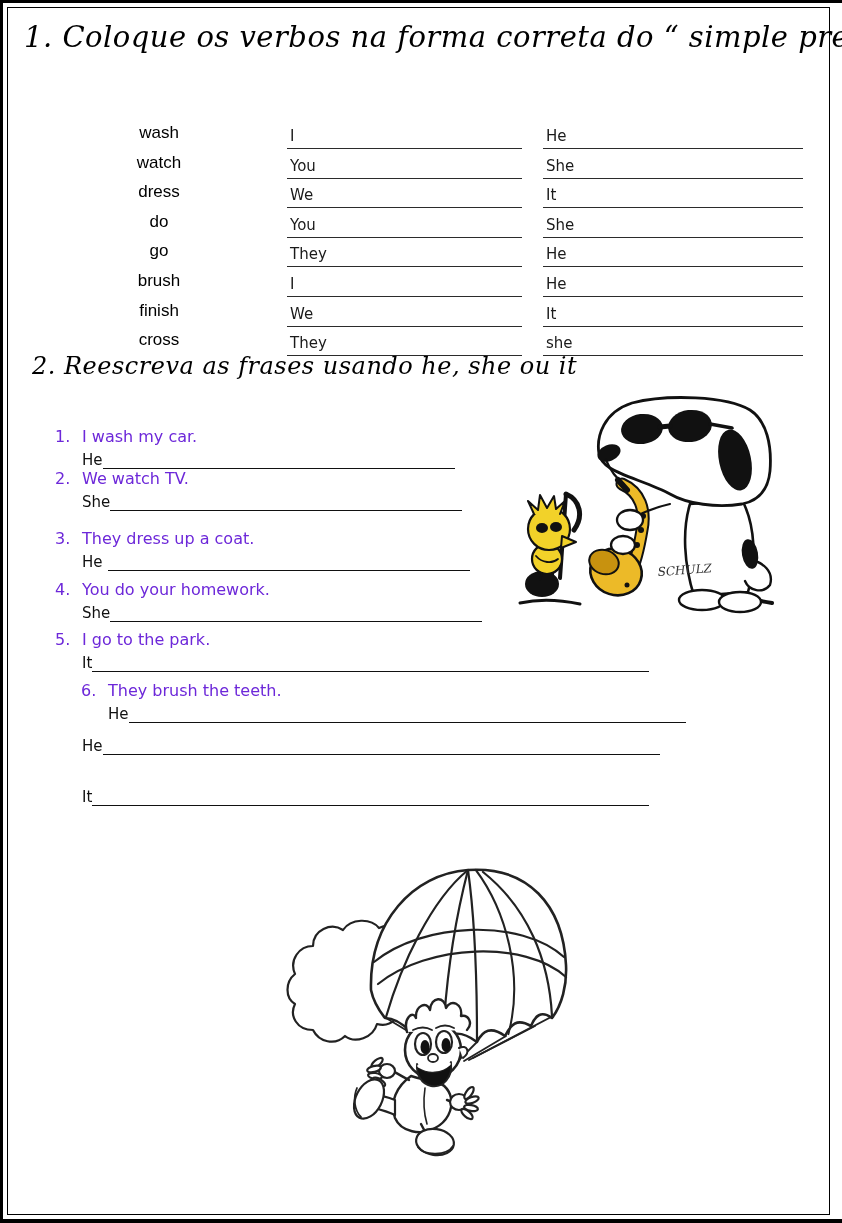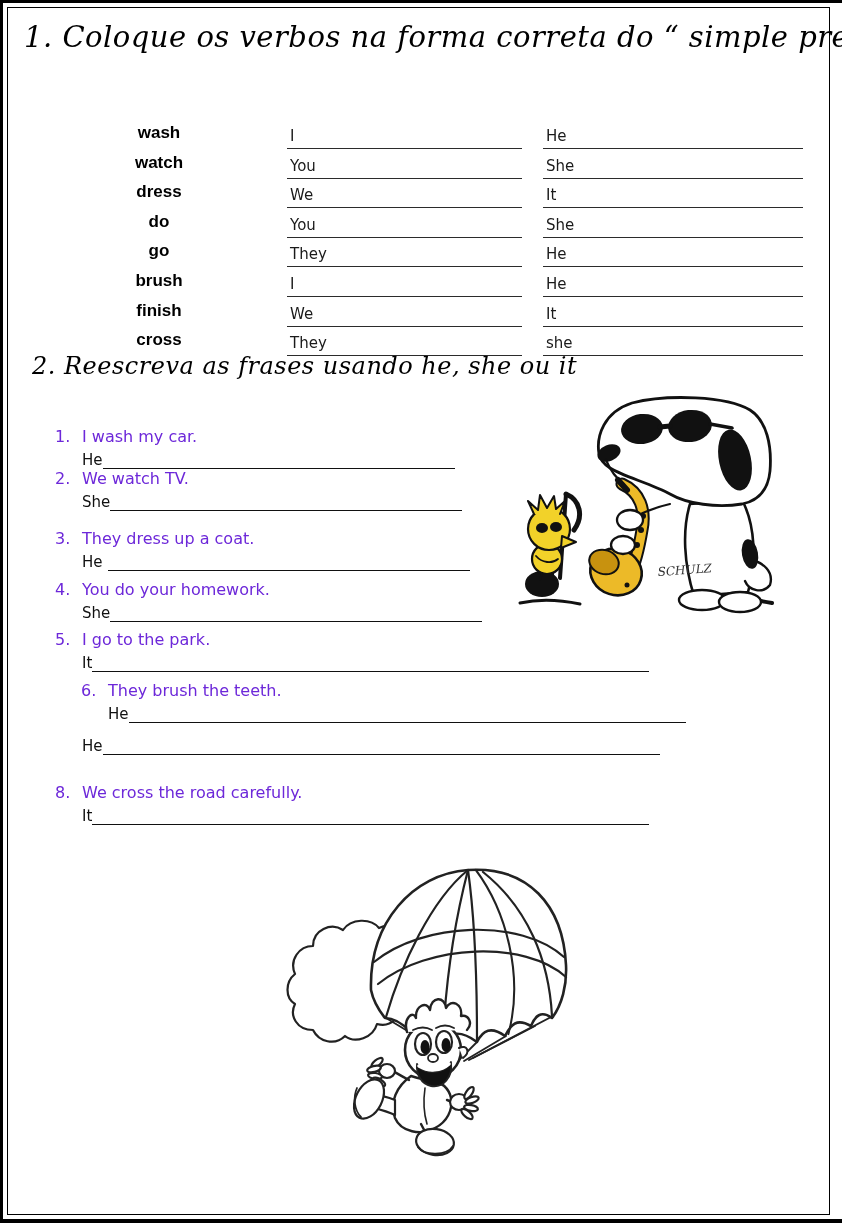--- a/index.html
+++ b/index.html
@@ -17,21 +17,21 @@
     position:absolute;font-family:"DejaVu Serif",serif;font-style:italic;
     font-weight:400;color:#000;white-space:nowrap;letter-spacing:.5px;
   }
   .t1{left:24px;top:20px;font-size:29px;}
   .t2{left:32px;top:352px;font-size:24px;}
 
   
   .vtable{position:absolute;left:120px;top:75px;}
   .vrow{display:grid;grid-template-columns:78px 89px 235px 21px 260px;height:29.6px;align-items:end;}
   .verb{
-    text-align:center;font-family:"Liberation Sans",sans-serif;font-weight:bold;
+    text-align:center;font-family:"Liberation Sans",sans-serif;font-weight:normal;
     font-size:17px;padding-bottom:6px;color:#000;margin-top:48px;
   }
   .cell{
     border-bottom:1px solid #2b2b2b;font-size:15px;height:100%;
     display:flex;align-items:flex-end;padding:0 0 3px 3px;color:#1a1a1a;
   }
 
   
   .list{position:absolute;left:55px;top:427px;width:650px;}
   .item{position:absolute;left:0;width:650px;}
@@ -200,21 +200,20 @@
           <span class="line"></span>
         </div>
     </div>
     <div class="item">
       <div class="ans">
           <span class="pron">He</span>
           <span class="line"></span>
         </div>
     </div>
     <div class="item">
-      <div class="sent"><span class="num">8.</span><span>We cross the road carefully.</span></div>
       <div class="ans">
           <span class="pron">It</span>
           <span class="line"></span>
         </div>
     </div>
   </div>
 
   <svg class="art" style="left:492px;top:396px;" width="326" height="228" viewBox="0 0 326 228">
     <g stroke-linecap="round" stroke-linejoin="round">
 

